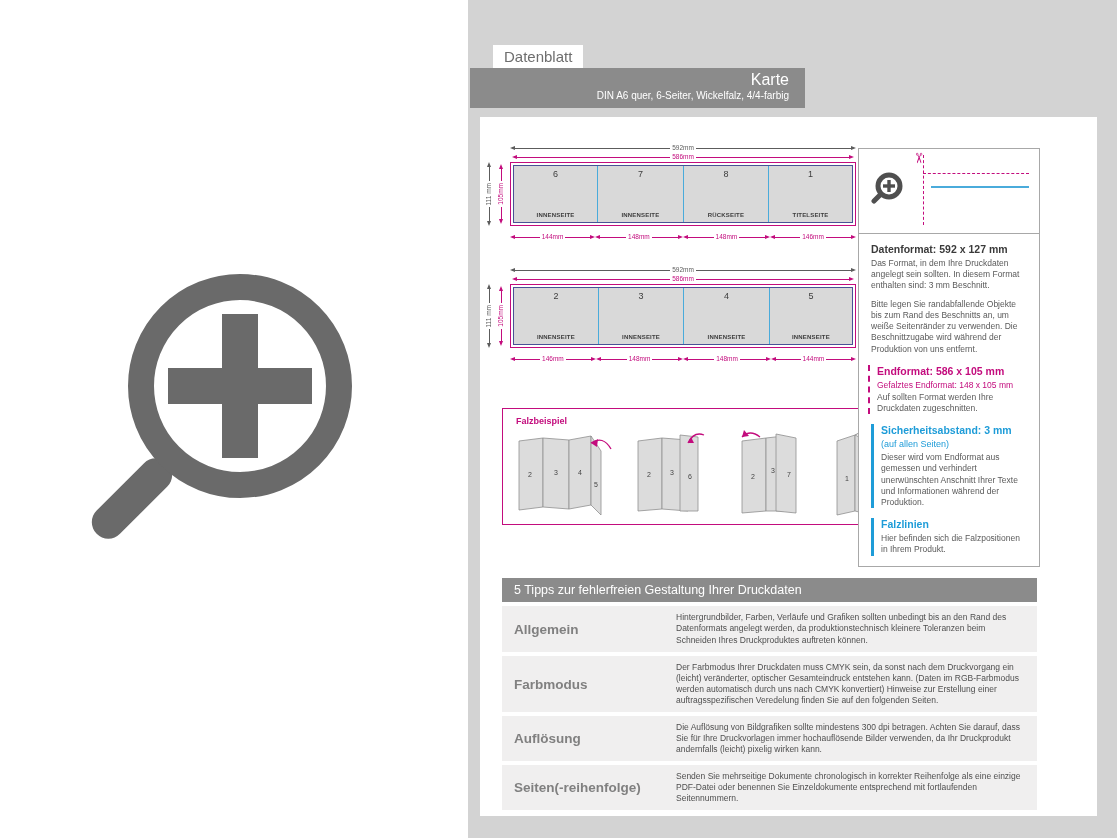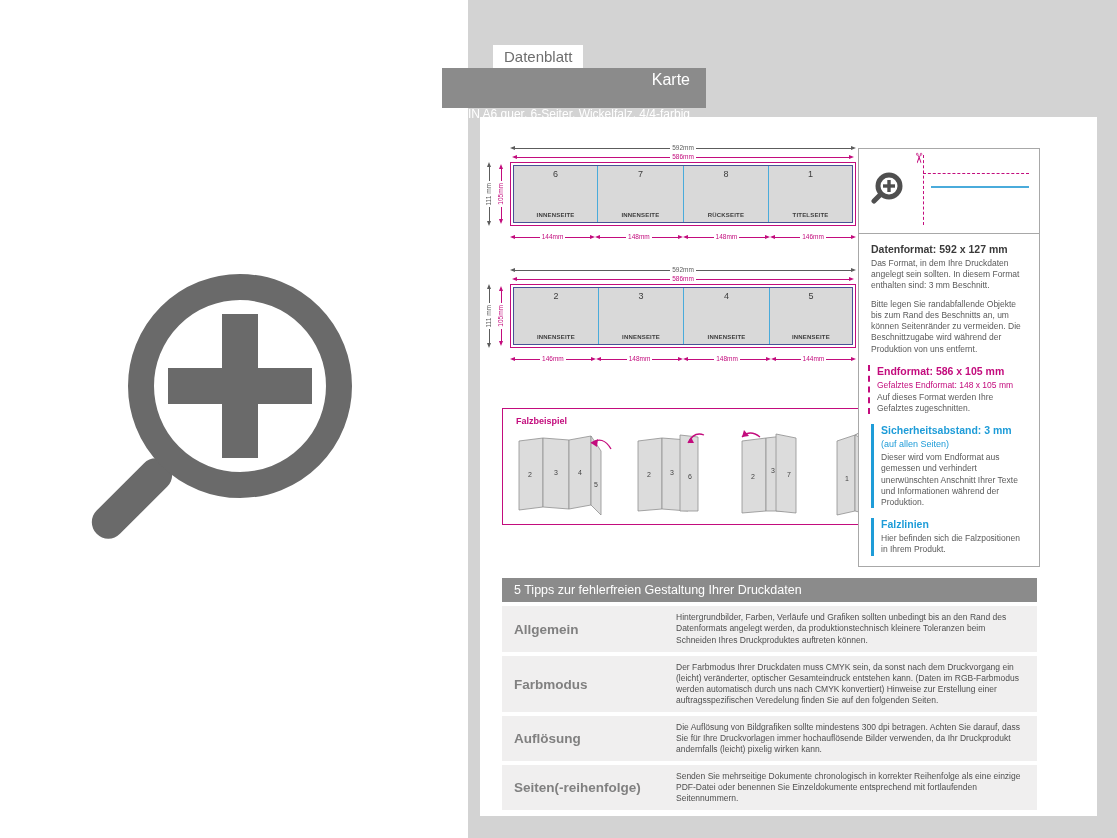--- a/index.html
+++ b/index.html
@@ -9,24 +9,24 @@
   }
   html,body{margin:0;padding:0;}
   #canvas{position:relative;width:1117px;height:838px;background:#fff;
     font-family:"Liberation Sans",sans-serif;overflow:hidden;}
   .gray-bg{position:absolute;left:468px;top:0;width:649px;height:838px;background:var(--bg);}
   .white-card{position:absolute;left:480px;top:117px;width:617px;height:699px;background:#fff;}
 
   
   .tab{position:absolute;left:493px;top:45px;height:23px;padding:0 11px;background:#fff;
     color:#6e6e6e;font-size:15px;line-height:23px;}
-  .banner{position:absolute;left:442px;top:68px;width:264px;height:40px;background:var(--banner);
+  .banner{position:absolute;left:470px;top:68px;width:335px;height:40px;background:var(--banner);
     color:#fff;text-align:right;box-sizing:border-box;padding:3px 16px 12px 0;}
   .banner .title{font-size:16px;}
-  .banner .subtitle{font-size:12px;margin-top:18px;}
+  .banner .subtitle{font-size:10px;margin-top:1px;}
 
   
   .big-mag{position:absolute;left:112px;top:272px;width:250px;height:285px;}
   .bm-ring{position:absolute;left:16px;top:2px;width:172px;height:172px;border:26px solid var(--icon);border-radius:50%;}
   .bm-h{position:absolute;left:56px;top:96px;width:144px;height:36px;background:var(--icon);}
   .bm-v{position:absolute;left:110px;top:42px;width:36px;height:144px;background:var(--icon);}
   .bm-handle{position:absolute;left:-30px;top:210px;width:100px;height:33px;border-radius:17px;
     background:var(--icon);transform:rotate(135deg);}
 
   
@@ -343,26 +343,26 @@
         <line x1="9" y1="24" x2="3" y2="30" stroke="#4f4f4f" stroke-width="5" stroke-linecap="round"></line>
       </svg>
       <div class="t-vline"></div>
       <div class="t-hline"></div>
       <div class="t-blueline"></div>
       <div class="t-scissors">✂</div>
     </div>
     <div class="sb sb-df">
       <h3>Datenformat: 592 x 127 mm</h3>
       <p>Das Format, in dem Ihre Druckdaten angelegt sein sollten. In diesem Format enthalten sind: 3 mm Beschnitt.</p>
-      <p>Bitte legen Sie randabfallende Objekte bis zum Rand des Beschnitts an, um können Seitenränder zu vermeiden. Die Beschnittzugabe wird während der Produktion von uns entfernt.</p>
+      <p>Bitte legen Sie randabfallende Objekte bis zum Rand des Beschnitts an, um weiße Seitenränder zu verwenden. Die Beschnittzugabe wird während der Produktion von uns entfernt.</p>
     </div>
     <div class="sb sb-ef">
       <h3>Endformat: 586 x 105 mm</h3>
       <div class="sub">Gefalztes Endformat: 148 x 105 mm</div>
-      <p>Auf dieses Format werden Ihre Gefalztes zugeschnitten.</p>
+      <p>Auf sollten Format werden Ihre Druckdaten zugeschnitten.</p>
     </div>
     <div class="sb sb-sa">
       <h3>Sicherheitsabstand: 3 mm</h3>
       <div class="sub">(auf allen Seiten)</div>
       <p>Dieser wird vom Endformat aus gemessen und verhindert unerwünschten Anschnitt Ihrer Texte und Informationen während der Produktion.</p>
     </div>
     <div class="sb sb-fl">
       <h3>Falzlinien</h3>
       <p>Hier befinden sich die Falzpositionen in Ihrem Produkt.</p>
     </div>

